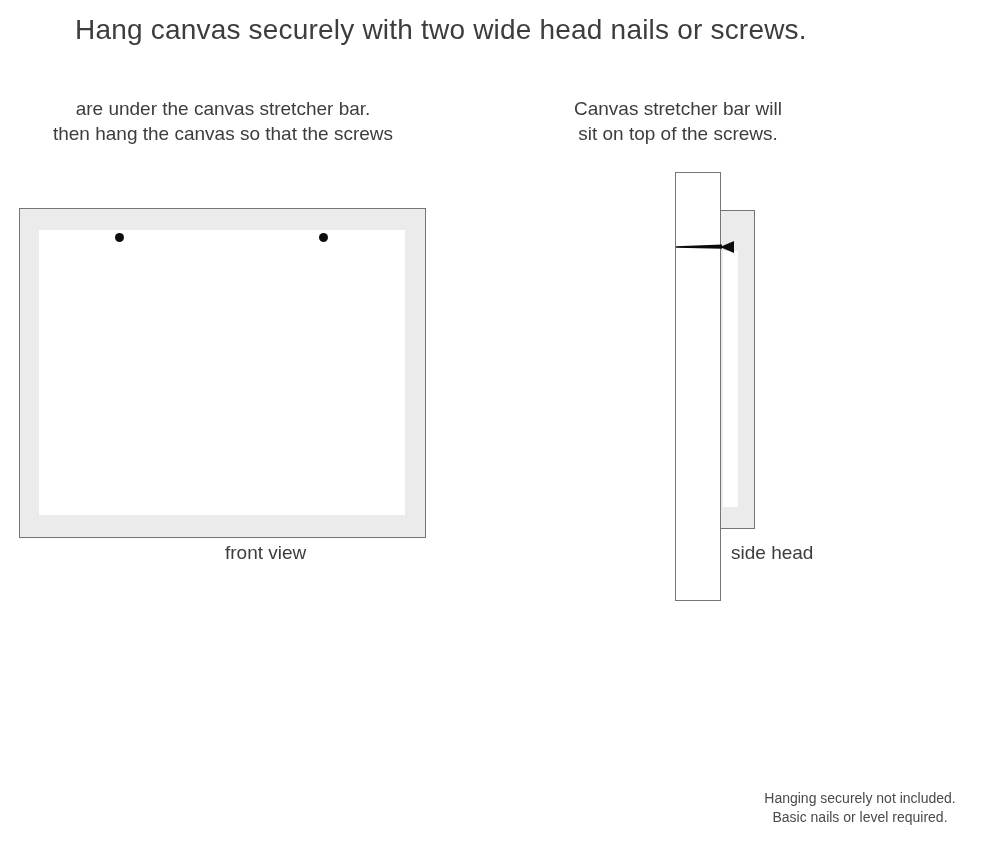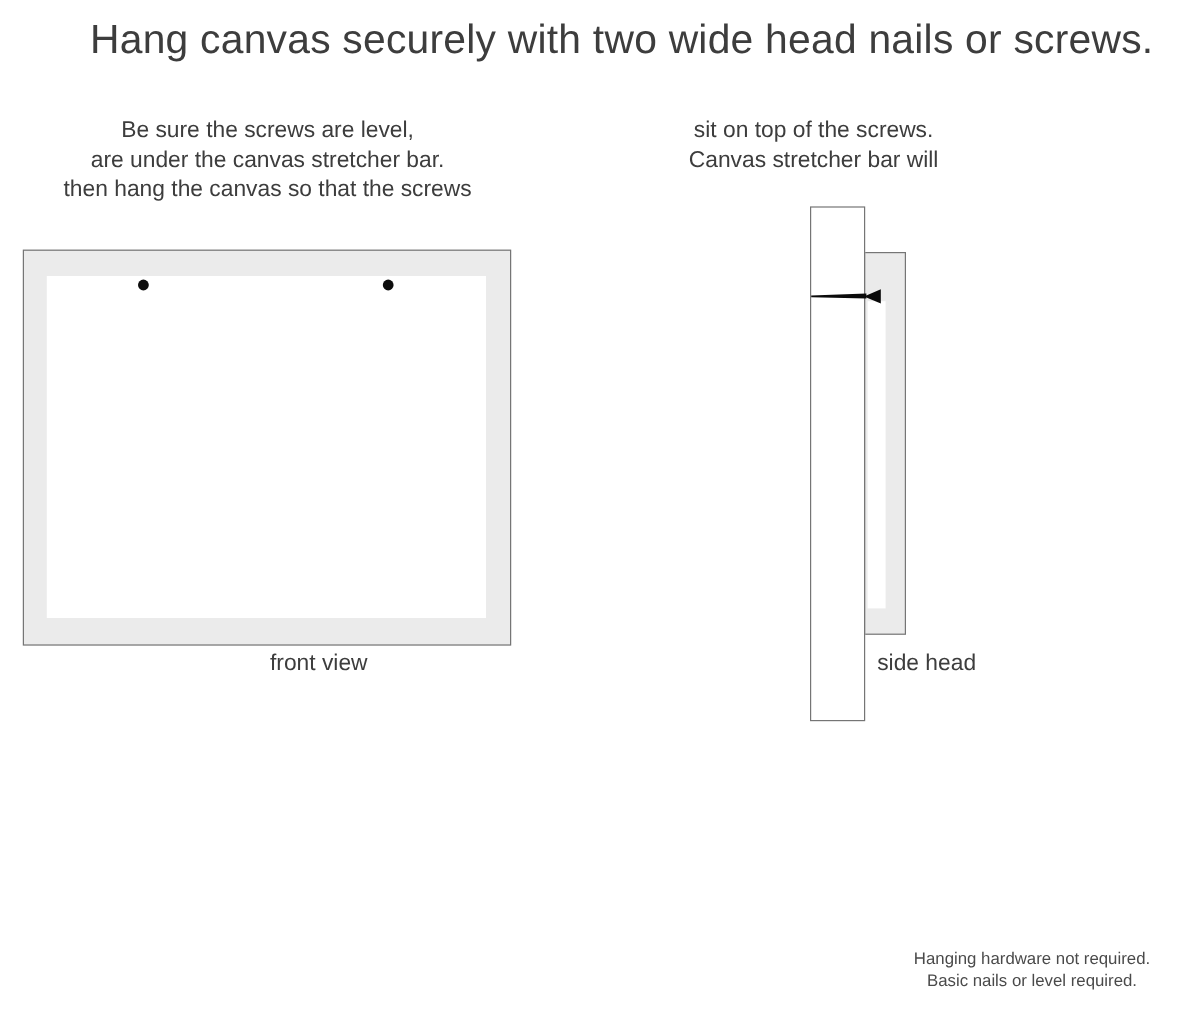--- a/index.html
+++ b/index.html
@@ -14,21 +14,21 @@
   .page{
     position:relative;
     width:990px;height:846px;
     background:#ffffff;
     font-family:"Liberation Sans",sans-serif;
     color:var(--text-color);
     overflow:hidden;
   }
   .title{
     position:absolute;left:75px;top:14px;
-    font-size:34px;font-weight:300;letter-spacing:0.2px;
+    font-size:28px;font-weight:300;letter-spacing:0.2px;
     white-space:nowrap;
   }
   .instr{
     position:absolute;top:97px;
     font-size:19px;font-weight:300;line-height:24.5px;
     text-align:center;
   }
   .instr span{display:block;}
   .instr-left{left:23px;width:400px;}
   .instr-right{left:553px;width:250px;}
@@ -92,44 +92,43 @@
   .footnote span{display:block;}
 </style>
 </head>
 <body>
 
 <div class="page">
 
   <div class="title">Hang canvas securely with two wide head nails or screws.</div>
 
   <div class="instr instr-left">
-    <span>Be sure the screws are level,</span>
     <span>are under the canvas stretcher bar.</span>
     <span>then hang the canvas so that the screws</span>
   </div>
 
   <div class="instr instr-right">
+    <span>Canvas stretcher bar will</span>
     <span>sit on top of the screws.</span>
-    <span>Canvas stretcher bar will</span>
   </div>
 
   <div class="fv-outer">
     <div class="fv-inner"></div>
   </div>
   <div class="dot dot1"></div>
   <div class="dot dot2"></div>
   <div class="view-label fv-label">front view</div>
 
   <div class="sv-canvas"></div>
   <div class="sv-strip"></div>
   <div class="sv-wall"></div>
   <svg class="nail" viewBox="0 0 62 16" xmlns="http://www.w3.org/2000/svg">
     <polygon points="2,7.2 48,5.6 48,9.8 2,8.8"></polygon>
     <polygon points="46,8 60,2 60,14"></polygon>
   </svg>
   <div class="view-label sv-label">side head</div>
 
   <div class="footnote">
-    <span>Hanging hardware not required.</span>
+    <span>Hanging securely not included.</span>
     <span>Basic nails or level required.</span>
   </div>
 
 </div>
 
 </body></html>

